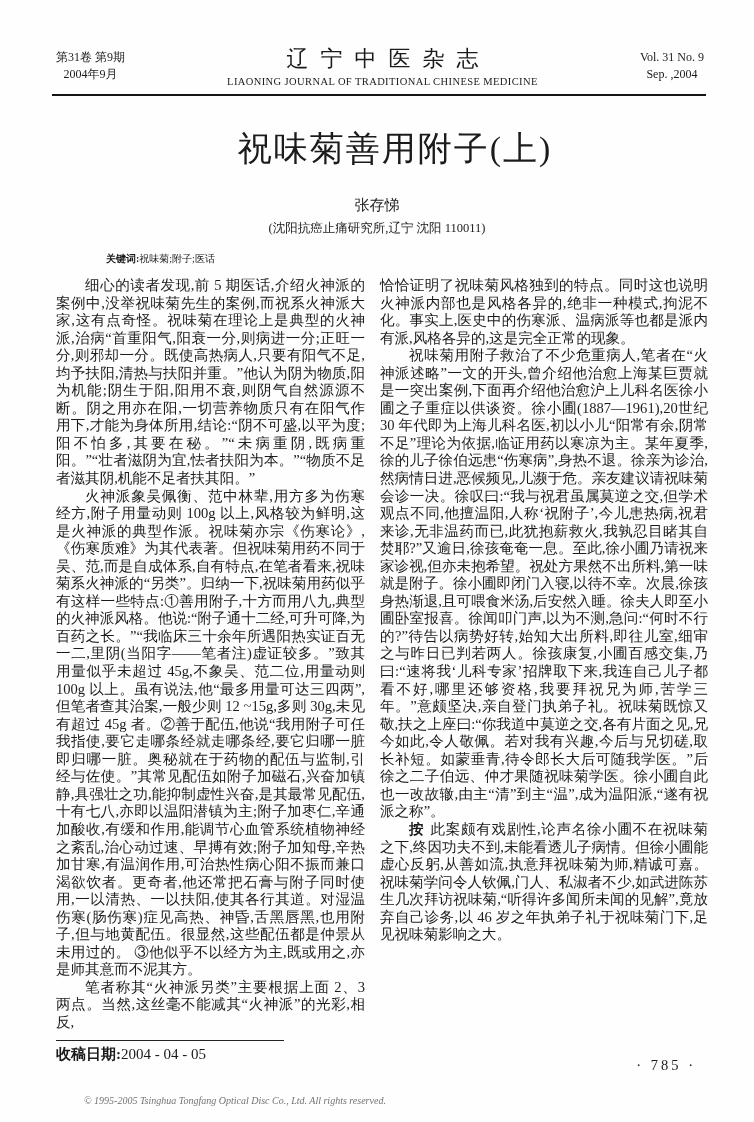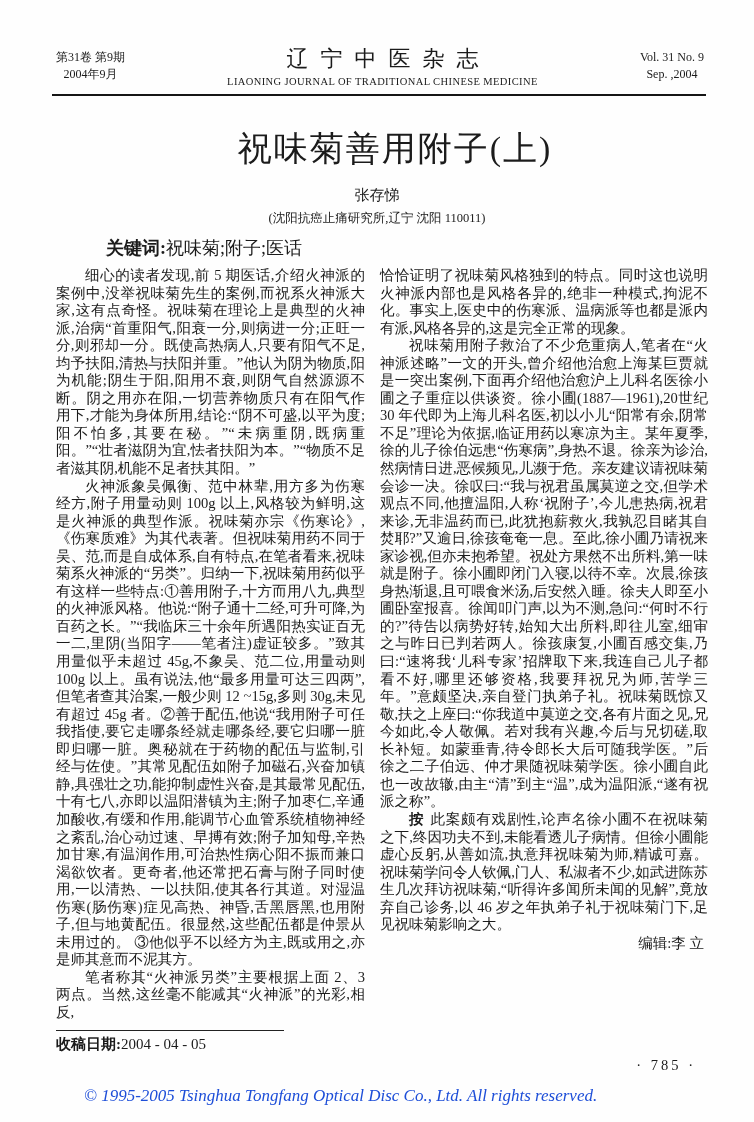--- a/index.html
+++ b/index.html
@@ -25,44 +25,44 @@
   
   .tag-box {
     display:inline-block;
     border:3px solid #151515;
     margin:13px 0 0 54px;
     padding:3px 9px 5px 7px;
     font-size:18px; letter-spacing:1px;
   }
   
   .a-title { text-align:center; font-size:34px; letter-spacing:2px; margin-top:30px; font-weight:500;padding-left:36px; }
-  .a-author { text-align:center; font-size:15px; margin-top:14px; }
+  .a-author { text-align:center; font-size:15px; margin-top:24px; }
   .a-affil { text-align:center; font-size:12.5px; margin-top:5px; }
-  .meta { margin:12px 48px 0 106px; font-size:18px; line-height:19px; }
+  .meta { margin:12px 48px 0 106px; font-size:10px; line-height:19px; }
   .meta b { font-weight:bold; }
   .meta .gap { display:inline-block; width:30px; }
   
   .columns {
     display:flex; gap:15px;
     margin:9px 46px 0 56px;
     font-size:14.55px; line-height:17.55px;
     text-align:justify;
   }
   .col-left { width:309px; }
   .col-right { flex:1; }
   .columns p { margin:0; text-indent:2em; }
   .columns p.cont { text-indent:0; }
   .an-label { font-weight:bold; letter-spacing:2px; }
   .editor-credit { text-align:right; text-indent:0; padding-right:4px; margin-top:1px !important; }
   
   .footnote { margin:8px 0 0 56px; font-size:15px; line-height:16.5px; }
   .fn-rule { width:228px; border:none; border-top:1.5px solid #222; margin:0 0 5px 0; }
   
   .pageno { position:absolute; right:58px; bottom:48px; font-size:14.5px; letter-spacing:3px; }
-  .copyright { position:absolute; left:84px; bottom:16px; font-style:italic; font-size:17px; color:#1d4ed8; }
+  .copyright { position:absolute; left:84px; bottom:16px; font-style:italic; font-size:10px; color:#737373; }
 </style>
 </head>
 <body>
 
 <div class="page">
 
   
   <div class="jheader">
     <div class="jh-side">
       <div>第31卷 第9期</div>
@@ -94,21 +94,20 @@
   <div class="columns">
     <div class="col-left">
       <p>细心的读者发现,前 5 期医话,介绍火神派的案例中,没举祝味菊先生的案例,而祝系火神派大家,这有点奇怪。祝味菊在理论上是典型的火神派,治病“首重阳气,阳衰一分,则病进一分;正旺一分,则邪却一分。既使高热病人,只要有阳气不足,均予扶阳,清热与扶阳并重。”他认为阴为物质,阳为机能;阴生于阳,阳用不衰,则阴气自然源源不断。阴之用亦在阳,一切营养物质只有在阳气作用下,才能为身体所用,结论:“阴不可盛,以平为度;阳不怕多,其要在秘。”“未病重阴,既病重阳。”“壮者滋阴为宜,怯者扶阳为本。”“物质不足者滋其阴,机能不足者扶其阳。”</p>
       <p>火神派象吴佩衡、范中林辈,用方多为伤寒经方,附子用量动则 100g 以上,风格较为鲜明,这是火神派的典型作派。祝味菊亦宗《伤寒论》,《伤寒质难》为其代表著。但祝味菊用药不同于吴、范,而是自成体系,自有特点,在笔者看来,祝味菊系火神派的“另类”。归纳一下,祝味菊用药似乎有这样一些特点:①善用附子,十方而用八九,典型的火神派风格。他说:“附子通十二经,可升可降,为百药之长。”“我临床三十余年所遇阳热实证百无一二,里阴(当阳字——笔者注)虚证较多。”致其用量似乎未超过 45g,不象吴、范二位,用量动则 100g 以上。虽有说法,他“最多用量可达三四两”,但笔者查其治案,一般少则 12 ~15g,多则 30g,未见有超过 45g 者。②善于配伍,他说“我用附子可任我指使,要它走哪条经就走哪条经,要它归哪一脏即归哪一脏。奥秘就在于药物的配伍与监制,引经与佐使。”其常见配伍如附子加磁石,兴奋加镇静,具强壮之功,能抑制虚性兴奋,是其最常见配伍,十有七八,亦即以温阳潜镇为主;附子加枣仁,辛通加酸收,有缓和作用,能调节心血管系统植物神经之紊乱,治心动过速、早搏有效;附子加知母,辛热加甘寒,有温润作用,可治热性病心阳不振而兼口渴欲饮者。更奇者,他还常把石膏与附子同时使用,一以清热、一以扶阳,使其各行其道。对湿温伤寒(肠伤寒)症见高热、神昏,舌黑唇黑,也用附子,但与地黄配伍。很显然,这些配伍都是仲景从未用过的。 ③他似乎不以经方为主,既或用之,亦是师其意而不泥其方。</p>
       <p>笔者称其“火神派另类”主要根据上面 2、3 两点。当然,这丝毫不能减其“火神派”的光彩,相反,</p>
     </div>
     <div class="col-right">
       <p class="cont">恰恰证明了祝味菊风格独到的特点。同时这也说明火神派内部也是风格各异的,绝非一种模式,拘泥不化。事实上,医史中的伤寒派、温病派等也都是派内有派,风格各异的,这是完全正常的现象。</p>
       <p>祝味菊用附子救治了不少危重病人,笔者在“火神派述略”一文的开头,曾介绍他治愈上海某巨贾就是一突出案例,下面再介绍他治愈沪上儿科名医徐小圃之子重症以供谈资。徐小圃(1887—1961),20世纪 30 年代即为上海儿科名医,初以小儿“阳常有余,阴常不足”理论为依据,临证用药以寒凉为主。某年夏季,徐的儿子徐伯远患“伤寒病”,身热不退。徐亲为诊治,然病情日进,恶候频见,儿濒于危。亲友建议请祝味菊会诊一决。徐叹曰:“我与祝君虽属莫逆之交,但学术观点不同,他擅温阳,人称‘祝附子’,今儿患热病,祝君来诊,无非温药而已,此犹抱薪救火,我孰忍目睹其自焚耶?”又逾日,徐孩奄奄一息。至此,徐小圃乃请祝来家诊视,但亦未抱希望。祝处方果然不出所料,第一味就是附子。徐小圃即闭门入寝,以待不幸。次晨,徐孩身热渐退,且可喂食米汤,后安然入睡。徐夫人即至小圃卧室报喜。徐闻叩门声,以为不测,急问:“何时不行的?”待告以病势好转,始知大出所料,即往儿室,细审之与昨日已判若两人。徐孩康复,小圃百感交集,乃曰:“速将我‘儿科专家’招牌取下来,我连自己儿子都看不好,哪里还够资格,我要拜祝兄为师,苦学三年。”意颇坚决,亲自登门执弟子礼。祝味菊既惊又敬,扶之上座曰:“你我道中莫逆之交,各有片面之见,兄今如此,令人敬佩。若对我有兴趣,今后与兄切磋,取长补短。如蒙垂青,待令郎长大后可随我学医。”后徐之二子伯远、仲才果随祝味菊学医。徐小圃自此也一改故辙,由主“清”到主“温”,成为温阳派,“遂有祝派之称”。</p>
       <p><span class="an-label">按</span><span>  此案颇有戏剧性,论声名徐小圃不在祝味菊之下,终因功夫不到,未能看透儿子病情。但徐小圃能虚心反躬,从善如流,执意拜祝味菊为师,精诚可嘉。祝味菊学问令人钦佩,门人、私淑者不少,如武进陈苏生几次拜访祝味菊,“听得许多闻所未闻的见解”,竟放弃自己诊务,以 46 岁之年执弟子礼于祝味菊门下,足见祝味菊影响之大。</span></p>
-      <p class="editor-credit">编辑:李  立</p>
     </div>
   </div>
 
   
   <div class="footnote">
     <hr class="fn-rule">
     <div><b>收稿日期:</b><span>2004 - 04 - 05</span></div>
 
   </div>
 

